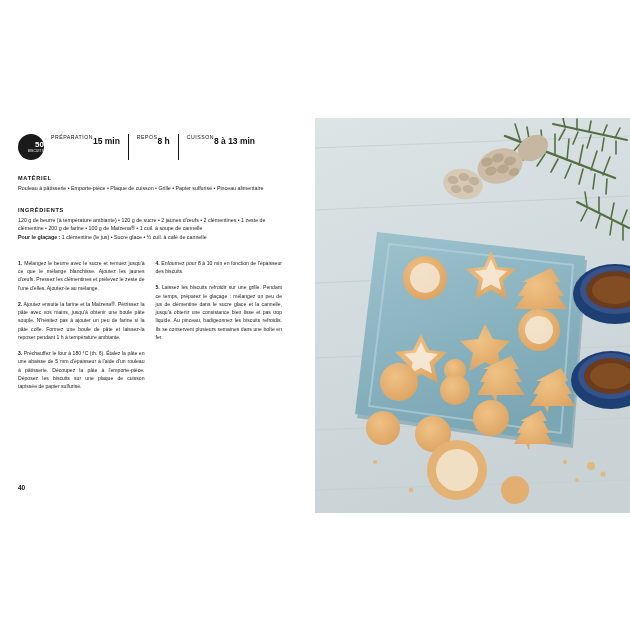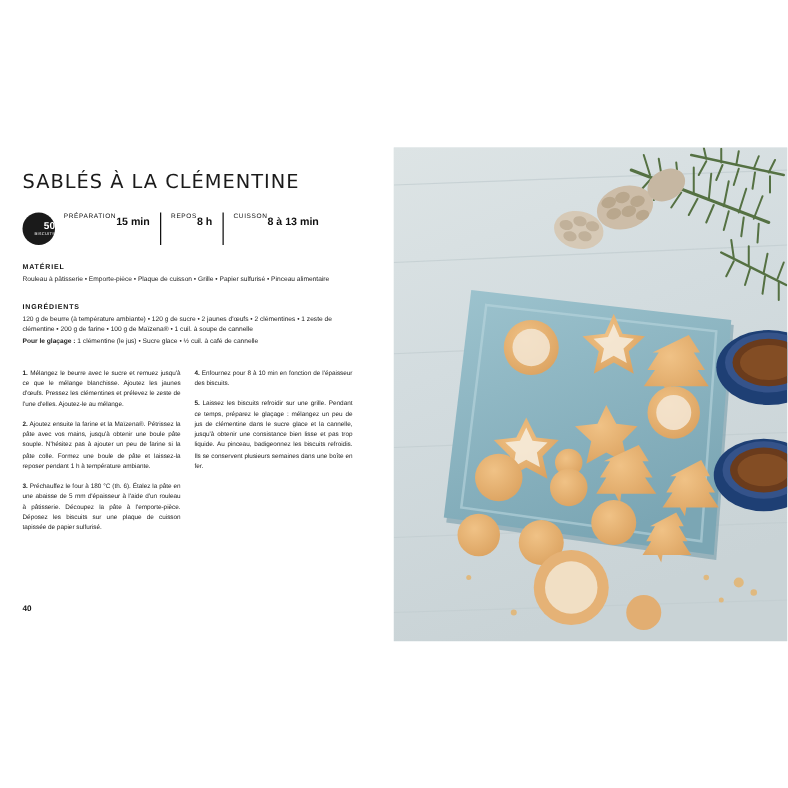--- a/index.html
+++ b/index.html
@@ -151,21 +151,20 @@
   }
   .photo svg { display: block; }
 </style>
 </head>
 <body>
 
 <div class="page">
 
   <div class="left-page">
 
-    <h1 class="recipe-title">SABLÉS À LA CLÉMENTINE</h1>
 
     <div class="info-strip">
       <div class="badge">
         <span class="num">50</span>
         <span class="lbl">BISCUITS</span>
       </div>
       <div class="info-block">
         <span class="k">PRÉPARATION</span>
         <span class="v">15 min</span>
       </div>

